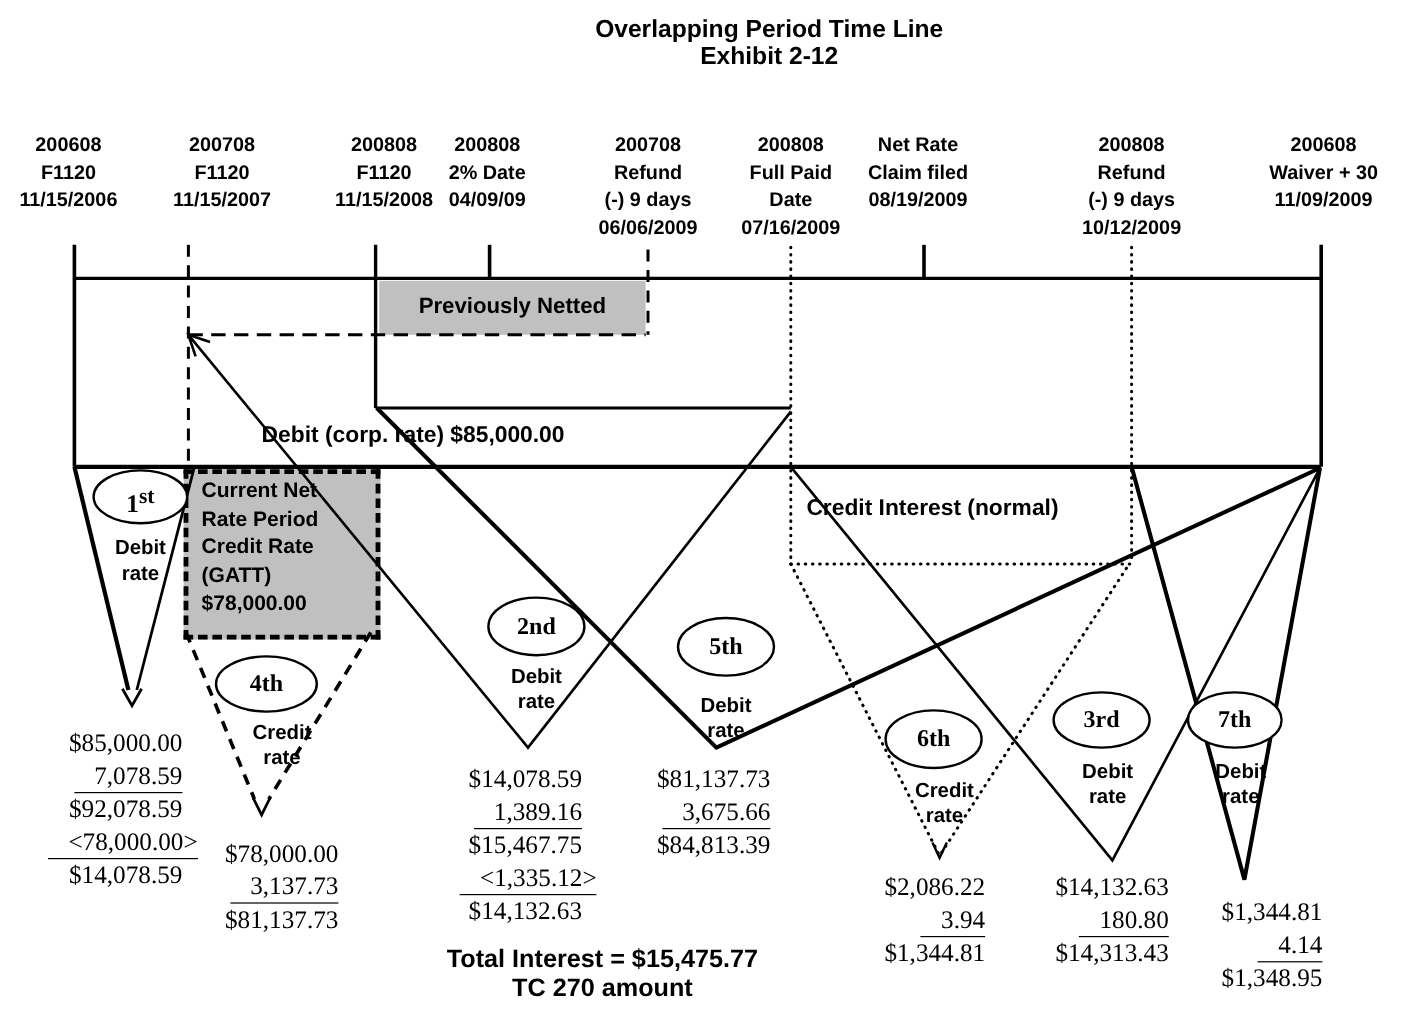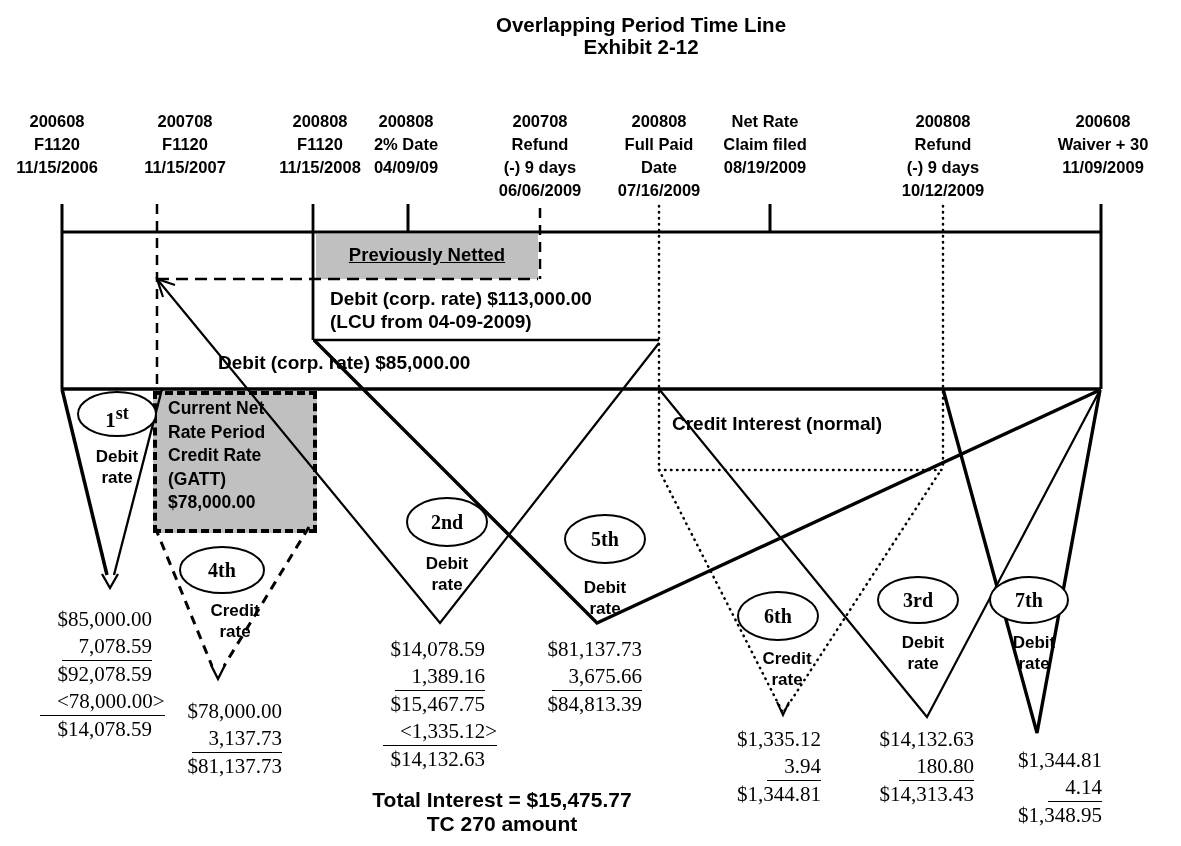--- a/index.html
+++ b/index.html
@@ -5,21 +5,21 @@
   html,body{margin:0;padding:0;background:#fff;}
   .stage{position:relative;width:1181px;height:846px;background:#ffffff;overflow:hidden;
          font-family:"Liberation Sans",sans-serif;color:#000;}
   .abs{position:absolute;}
   .title{width:420px;text-align:center;font:bold 20.5px/22px "Liberation Sans",sans-serif;}
   .hdr{width:124px;text-align:center;font:bold 16.5px/23px "Liberation Sans",sans-serif;}
   .lbl-b{font:bold 19px/23px "Liberation Sans",sans-serif;white-space:nowrap;}
   .graybox{background:#c0c0c0;}
   .gattbox{background:#c0c0c0;border:4px dashed #000;}
   .gatt-text{font:bold 17.5px/23.5px "Liberation Sans",sans-serif;}
-  .pn-text{width:222px;text-align:center;font:bold 18.5px/23px "Liberation Sans",sans-serif;text-decoration:underline;}
+  .pn-text{width:222px;text-align:center;font:bold 18.5px/23px "Liberation Sans",sans-serif;}
   .ord{width:110px;text-align:center;font:bold 20px/26px "Liberation Serif",serif;}
   .ord sup{font-size:18px;}
   .rate{width:90px;text-align:center;font:bold 17px/21px "Liberation Sans",sans-serif;}
   .nums{font:21px/27px "Liberation Serif",serif;text-align:right;}
   .nums .row{display:block;}
   .nums .u{display:inline-block;border-bottom:1.7px solid #000;padding-left:17px;padding-bottom:0px;}
   .total{width:420px;text-align:center;font:bold 21px/24px "Liberation Sans",sans-serif;}
   svg{position:absolute;left:0;top:0;}
   .txt{z-index:3;}
 </style>
@@ -131,24 +131,20 @@
       <div>(-) 9 days</div>
       <div>10/12/2009</div>
   </div>
   <div class="abs hdr txt" style="left:1041px;top:110px;">
     <div>200608</div>
       <div>Waiver + 30</div>
       <div>11/09/2009</div>
   </div>
 
   <div class="abs pn-text txt" style="left:316px;top:243px;">Previously Netted</div>
-  <div class="abs lbl-b txt" style="left:330px;top:287px;">
-    <div>Debit (corp. rate) $113,000.00</div>
-    <div>(LCU from 04-09-2009)</div>
-  </div>
   <div class="abs lbl-b txt" style="left:218px;top:351px;">Debit (corp. rate) $85,000.00</div>
   <div class="abs lbl-b txt" style="left:672px;top:412px;">
     <div>Credit Interest (normal)</div>
   </div>
   <div class="abs gatt-text txt" style="left:168px;top:397px;">
     <div>Current Net</div>
     <div>Rate Period</div>
     <div>Credit Rate</div>
     <div>(GATT)</div>
     <div>$78,000.00</div>
@@ -216,21 +212,21 @@
     <div class="row"><span>$78,000.00</span></div>
     <div class="row"><span class="u">3,137.73</span></div>
     <div class="row"><span>$81,137.73</span></div>
   </div>
   <div class="abs nums txt" style="left:540px;top:636px;width:102px;">
     <div class="row"><span>$81,137.73</span></div>
     <div class="row"><span class="u">3,675.66</span></div>
     <div class="row"><span>$84,813.39</span></div>
   </div>
   <div class="abs nums txt" style="left:731px;top:726px;width:90px;">
-    <div class="row"><span>$1,335.12</span></div>
+    <div class="row"><span>$2,086.22</span></div>
     <div class="row"><span class="u">3.94</span></div>
     <div class="row"><span>$1,344.81</span></div>
   </div>
   <div class="abs nums txt" style="left:1010px;top:747px;width:92px;">
     <div class="row"><span>$1,344.81</span></div>
     <div class="row"><span class="u">4.14</span></div>
     <div class="row"><span>$1,348.95</span></div>
   </div>
 
   <div class="abs total txt" style="left:292px;top:788px;">

